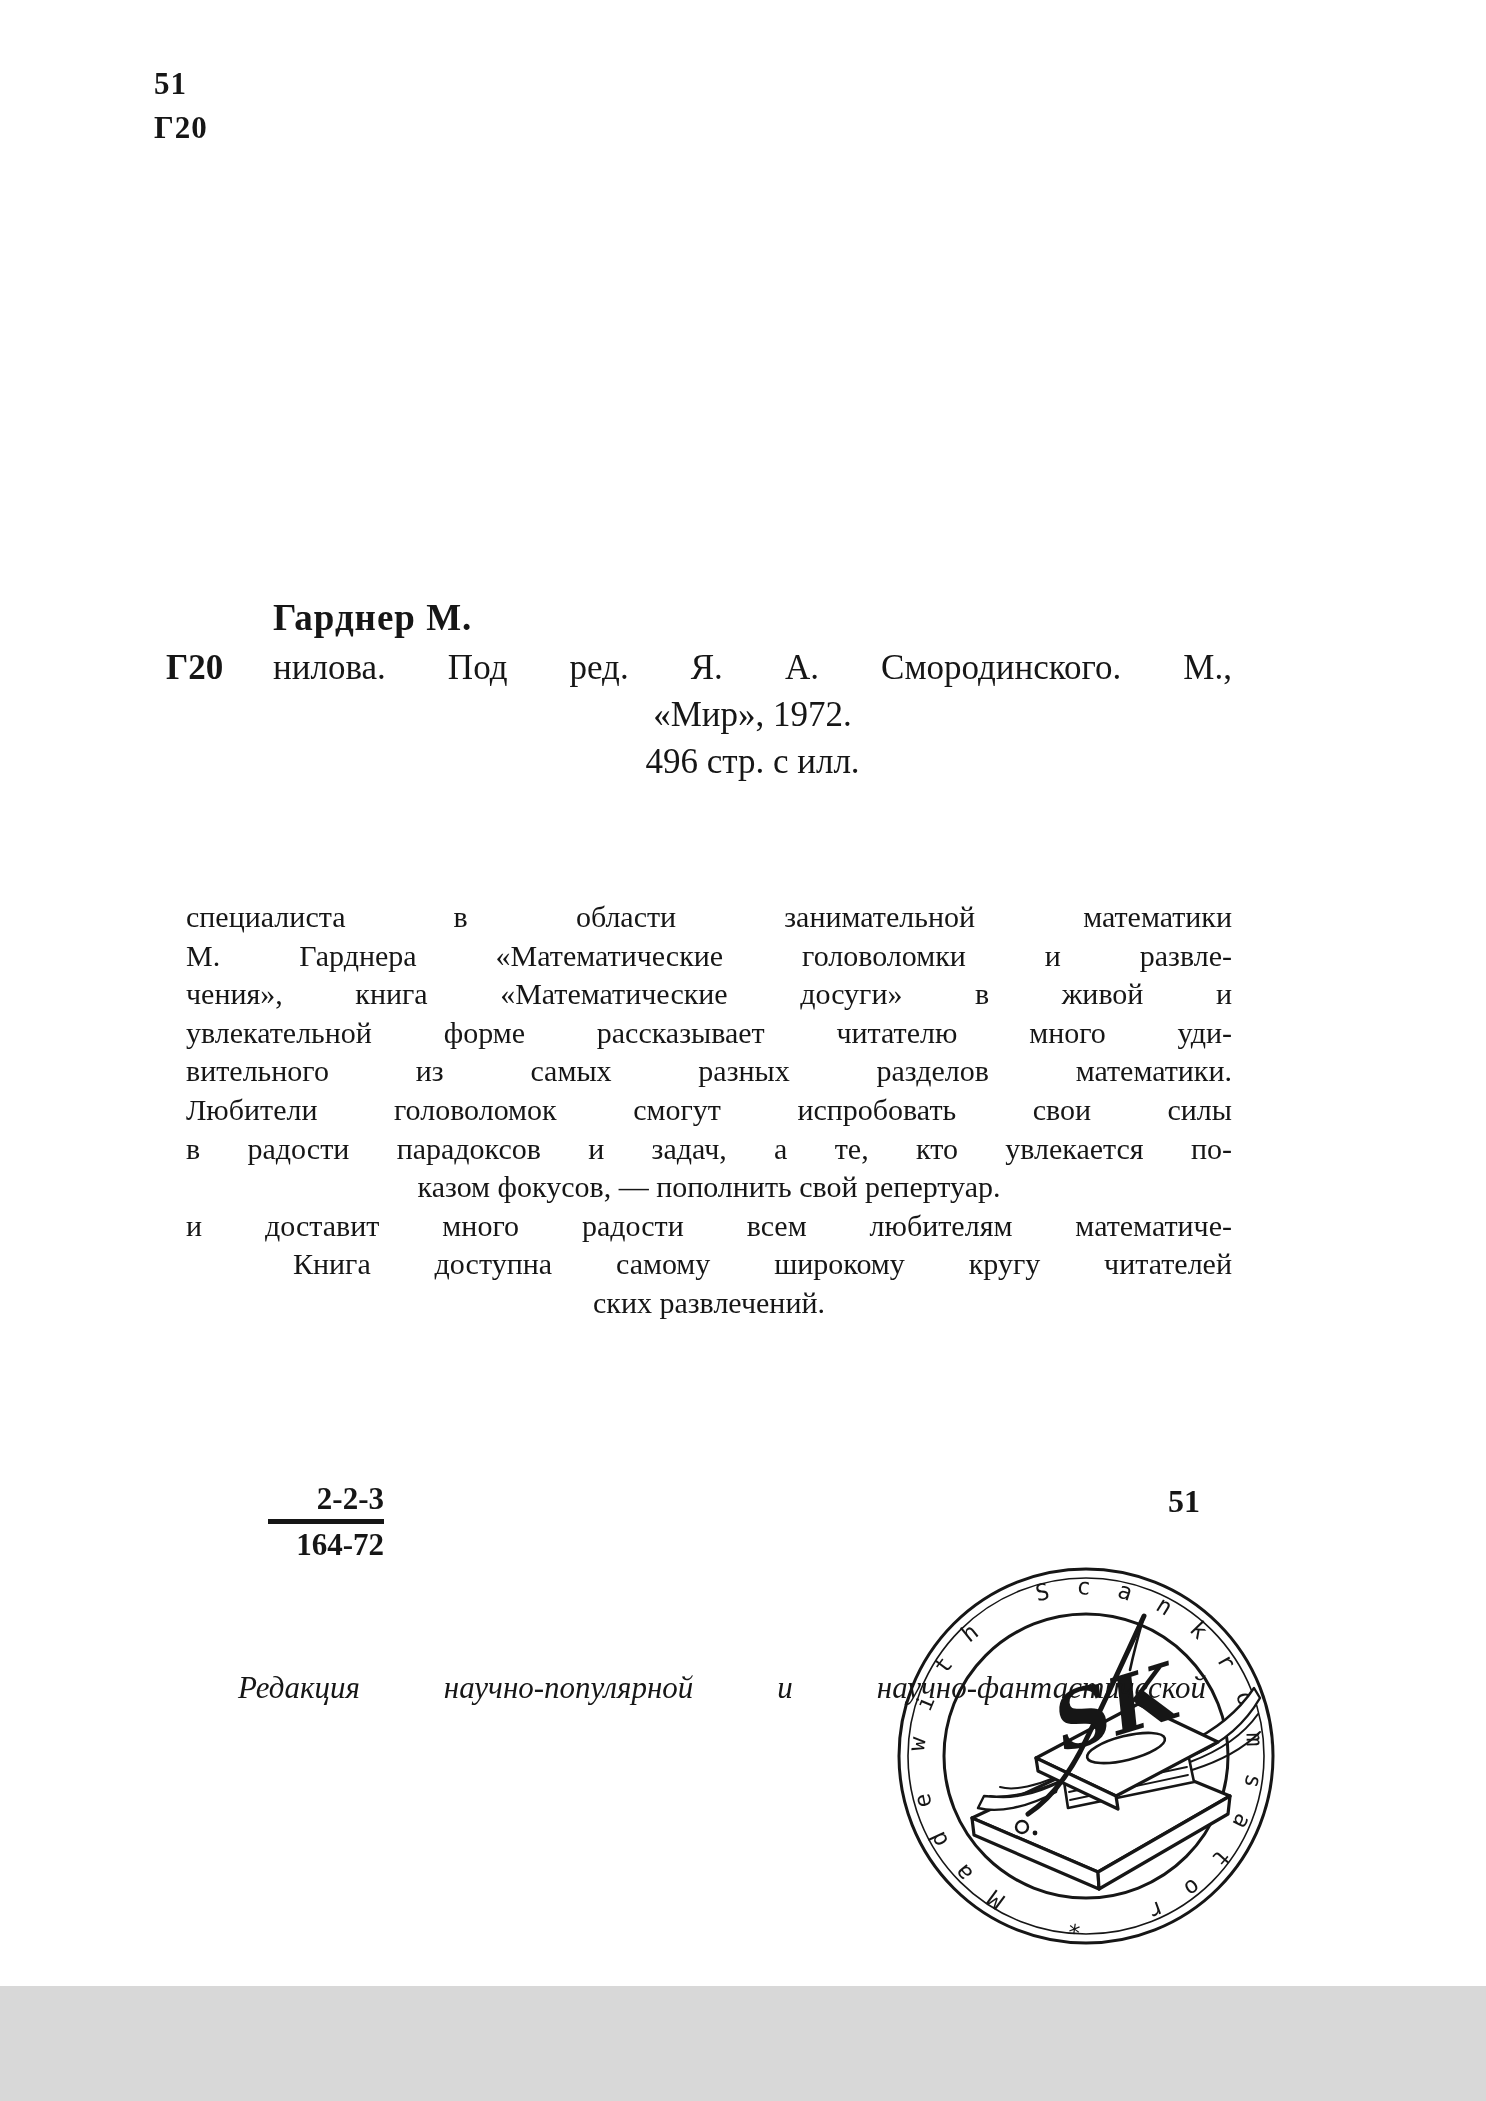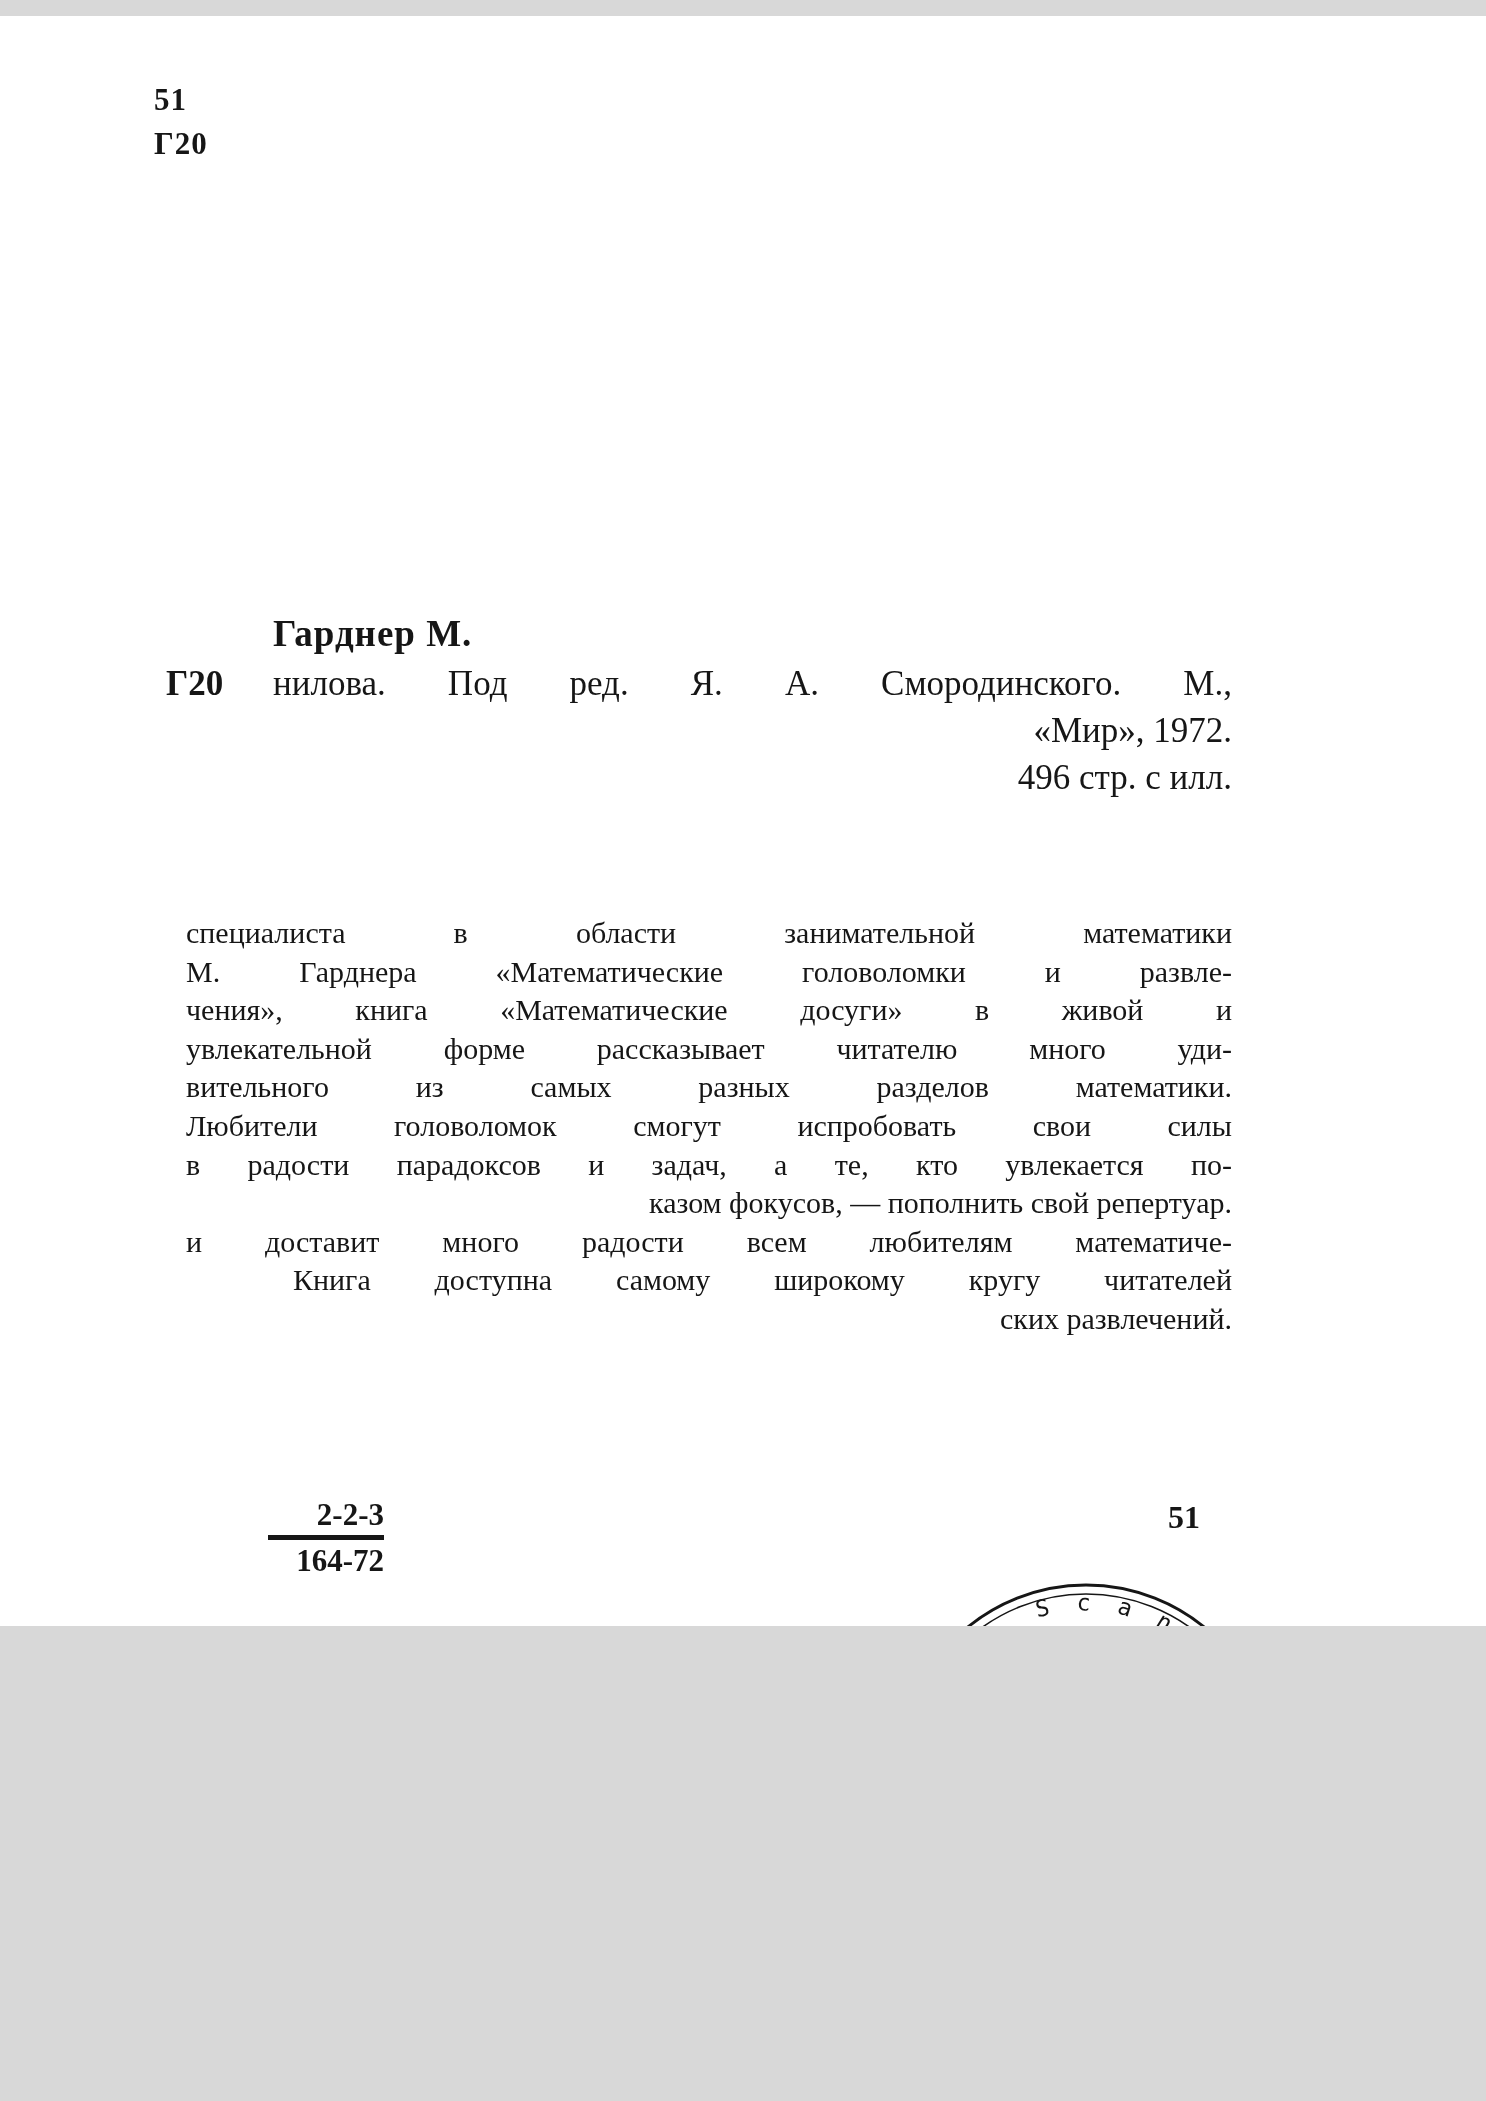--- a/index.html
+++ b/index.html
@@ -1,35 +1,35 @@
 <!DOCTYPE html>
 <html><head>
 <meta charset="utf-8">
 <style>
   html,body { margin:0; padding:0; background:#d8d8d8; }
   .page {
     position:relative;
-    width:1486px; height:1610px;
-    margin:16px auto;
+    width:1486px; height:1986px;
+    margin:0 auto;
     background:#ffffff;
     color:#161616;
     font-family:"Liberation Serif","DejaVu Serif",serif;
     overflow:hidden;
   }
   .abs { position:absolute; }
 
   
   .corner { left:154px; top:62px; font-weight:bold; font-size:31px; line-height:44px; letter-spacing:1px; }
 
   
   .author   { left:273px; top:596px; font-size:37px; font-weight:bold; letter-spacing:1px; }
   .bib-code { left:166px; top:648px; font-size:35px; font-weight:bold; }
   .bib      { left:273px; top:644px; width:959px; font-size:35px; line-height:47px; }
   .jline { text-align:justify; text-align-last:justify; }
-  .lline { text-align:right; }
+  .lline { text-align:center; }
 
   
   .annotation { left:186px; top:898px; width:1046px; font-size:30px; line-height:38.6px; }
   .ann-line { white-space:normal; }
   .indent { text-indent:107px; }
 
   
   .callnum { left:268px; top:1481px; width:116px; font-weight:bold; font-size:31px; text-align:right; line-height:36px; }
   .callnum .rule { height:0; border-top:5px solid #161616; margin:2px 0 3px 0; }
   .class51 { left:1168px; top:1483px; font-weight:bold; font-size:32px; }

